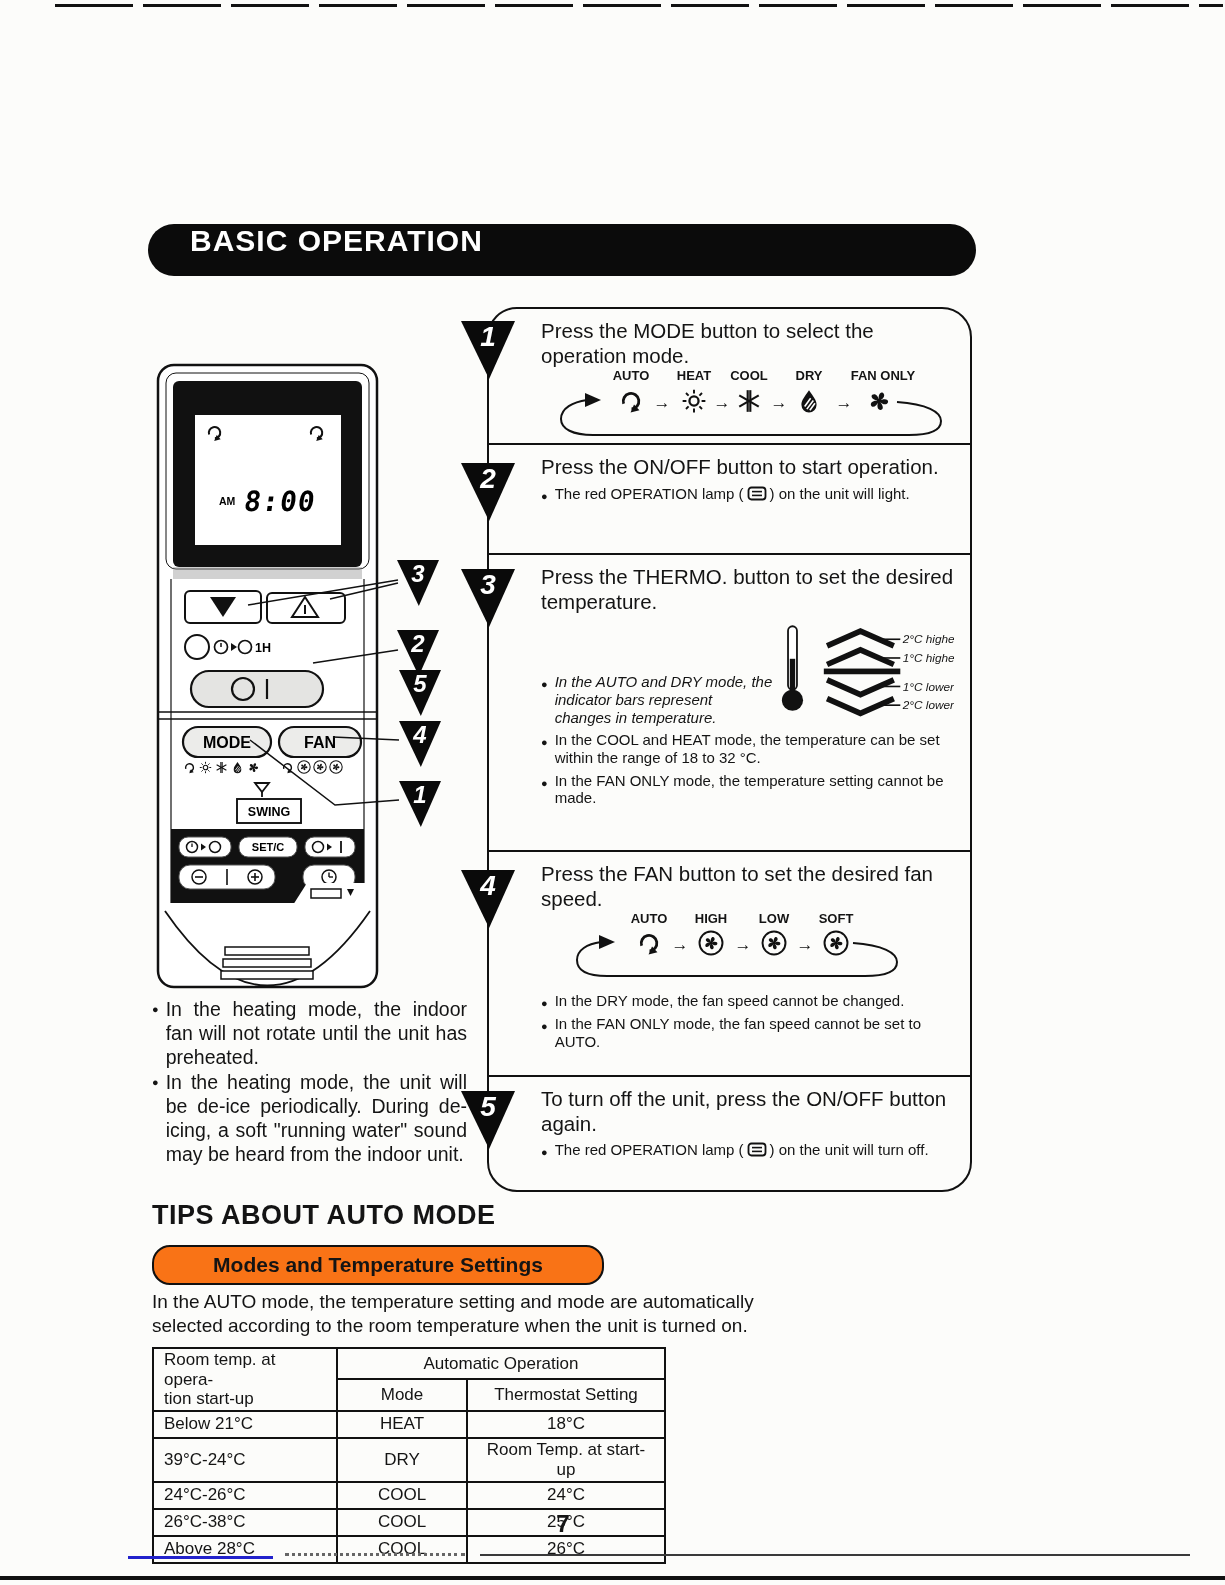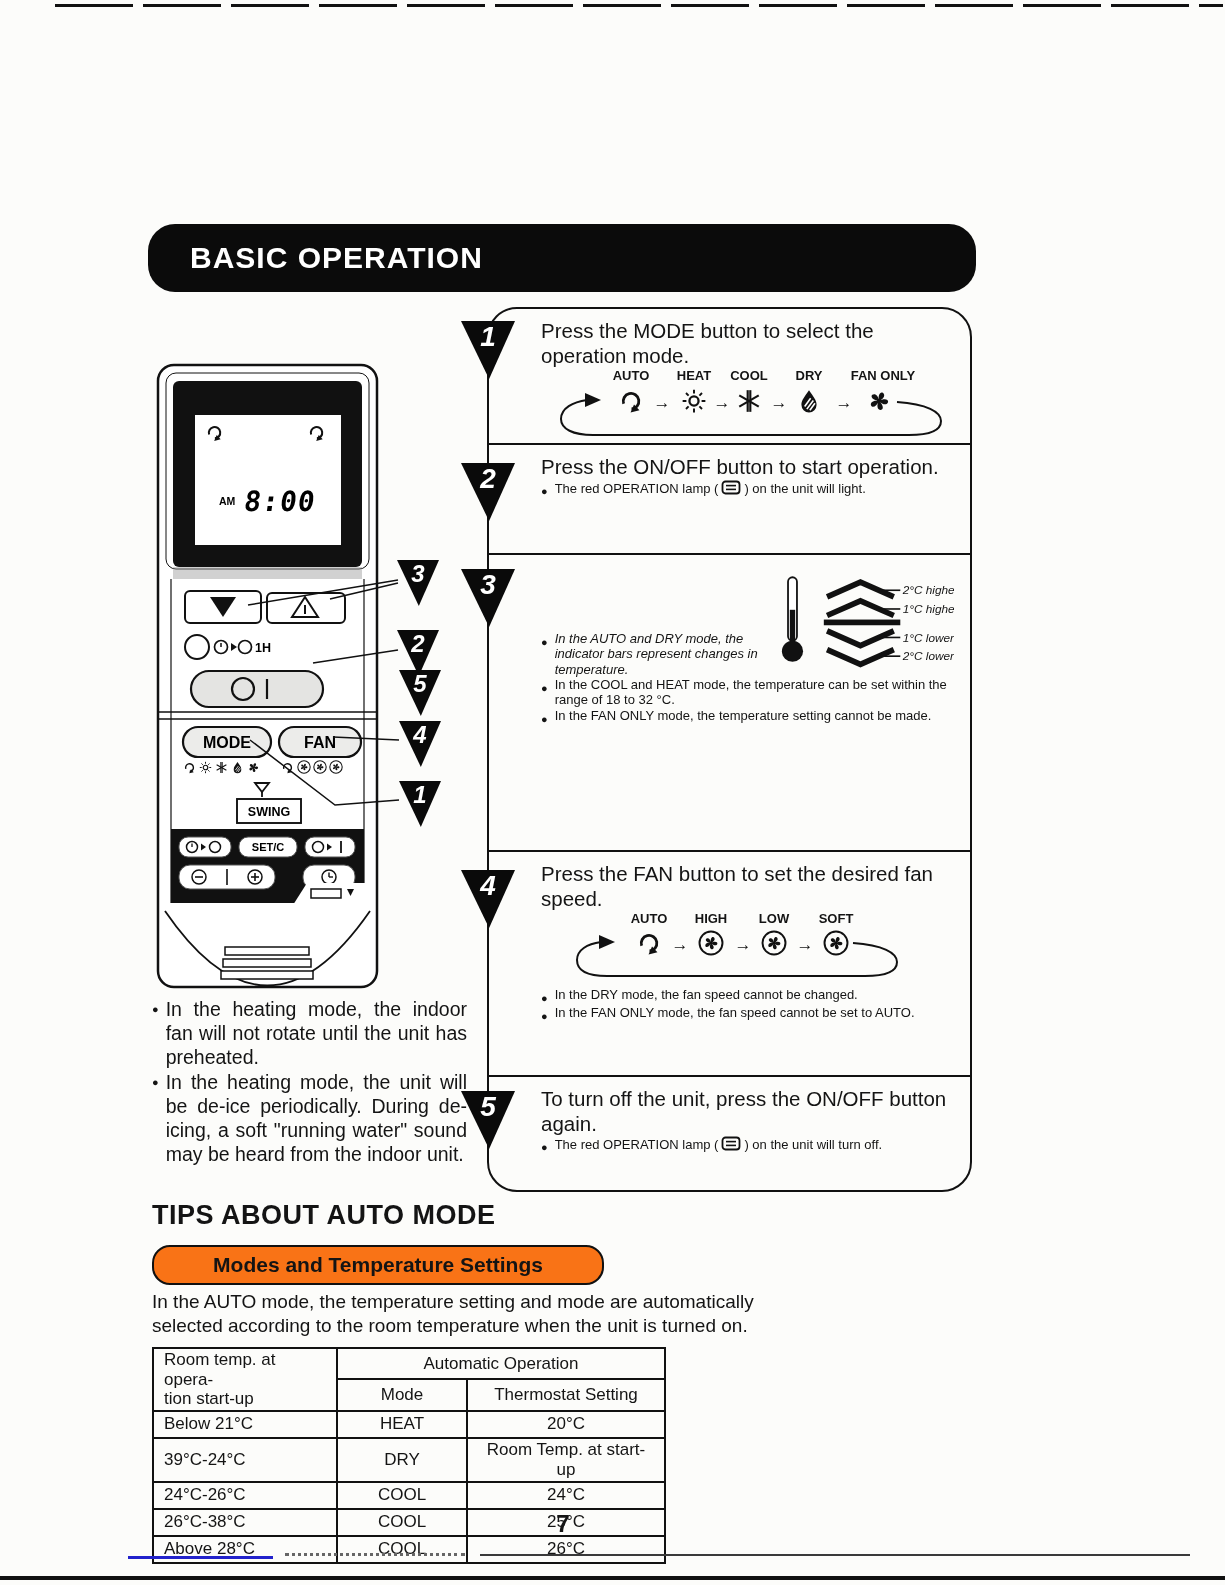--- a/index.html
+++ b/index.html
@@ -7,38 +7,38 @@
         font-family:"Liberation Sans",sans-serif;overflow:hidden;margin:0 auto;}
   .abs{position:absolute;}
   
   .topline{left:55px;top:4px;width:1168px;height:3px;
            background:repeating-linear-gradient(90deg,#111 0 78px,transparent 78px 88px);}
   .botline{left:0;top:1576px;width:1225px;height:4px;background:#111;}
   .grayline{left:480px;top:1554px;width:710px;height:2px;background:#3a3a3a;}
   .dotline{left:285px;top:1553px;width:180px;border-top:3px dotted #666;height:0;}
   .blueline{left:128px;top:1556px;width:145px;height:3px;background:#2222cc;}
   
-  .hbar{left:148px;top:224px;width:828px;height:68px;background:#0b0b0b;border-radius:27px;
-        display:flex;align-items:center;}
+  .hbar{left:148px;top:224px;width:828px;height:52px;background:#0b0b0b;border-radius:27px;
+        display:flex;}
   .hbar span{color:#fff;font-weight:bold;font-size:30px;letter-spacing:1px;margin-left:42px;}
   
   .badge{position:absolute;width:42px;height:46px;background:#0a0a0a;
          clip-path:polygon(0 0,100% 0,52% 100%);color:#fff;text-align:center;
          font-weight:bold;font-style:italic;z-index:5;}
   .badge span{display:block;margin-top:1px;font-size:24px;line-height:1.1;}
   .badge.big{width:54px;height:58px;}
   .badge.big span{font-size:28px;}
   
   .stepsbox{left:487px;top:307px;width:485px;height:885px;border:2.5px solid #111;
             border-radius:30px;box-sizing:border-box;background:#fcfcfa;}
   .step{position:relative;box-sizing:border-box;padding:10px 16px 0 52px;}
   .step+.step{border-top:2px solid #111;}
   .s1{height:134px;}.s2{height:110px;}.s3{height:297px;}.s4{height:225px;}.s5{height:114px;}
   .stext{font-size:20.5px;line-height:1.2;max-width:425px;}
-  .bullet{display:flex;font-size:13px;line-height:1.18;max-width:430px;}
+  .bullet{display:flex;font-size:15px;line-height:1.18;margin-top:5px;max-width:430px;}
   .bullet::before{content:"●";font-size:11px;margin:5px 7px 0 0;}
   .row3{display:flex;align-items:flex-end;margin-top:2px;font-style:italic;}
   .row3 .bullet{max-width:232px;}
   .cycle text,.thermo text{fill:#141414;}
   .clab{font-size:13px;font-weight:bold;text-anchor:middle;}
   .carr{font-size:17px;text-anchor:middle;}
   .tlab{font-size:14.5px;}
   
   .notes{left:152px;top:998px;width:315px;}
   .note{display:flex;font-size:19.5px;line-height:1.22;text-align:justify;margin-bottom:2px;}
@@ -301,20 +301,21 @@
               <line x1="5" y1="5.6" x2="15" y2="5.6" stroke="#111" stroke-width="1.6"></line>
               <line x1="5" y1="9.4" x2="15" y2="9.4" stroke="#111" stroke-width="1.6"></line>
             </svg><span>) on the unit will light.</span></span>
       </div>
     </div>
 
     <div class="step s3">
       <div class="badge big" style="left:-28px;top:14px">
           <span>3</span>
         </div>
+      <div class="stext">Press the THERMO. button to set the desired temperature.</div>
       <div class="row3">
         <div class="bullet">In the AUTO and DRY mode, the indicator bars represent changes in temperature.</div>
         <svg class="thermo" width="198" height="110" viewBox="0 0 220 122" style="margin-left:2px">
           <rect x="16" y="6" width="11" height="78" rx="5.5" fill="#fff" stroke="#111" stroke-width="2.2"></rect>
           <rect x="18.2" y="46" width="6.6" height="40" fill="#111"></rect>
           <circle cx="21.5" cy="97" r="13" fill="#111"></circle>
           <g stroke="#111" stroke-width="7" fill="none">
             <polyline points="64,30 105,12 146,30"></polyline>
             <polyline points="64,53 105,35 146,53"></polyline>
           </g>
@@ -397,21 +398,21 @@
 tion start-up</th>
         <th class="c2" colspan="2" style="text-align:center">Automatic Operation</th>
       </tr>
       <tr>
         <th class="c2" style="text-align:center">Mode</th>
         <th class="c3" style="text-align:center">Thermostat Setting</th>
       </tr>
       <tr>
         <td class="c1">Below 21°C</td>
         <td class="c2">HEAT</td>
-        <td class="c3">20°C</td>
+        <td class="c3">18°C</td>
       </tr>
       <tr>
         <td class="c1">39°C-24°C</td>
         <td class="c2">DRY</td>
         <td class="c3">Room Temp. at start-up</td>
       </tr>
       <tr>
         <td class="c1">24°C-26°C</td>
         <td class="c2">COOL</td>
         <td class="c3">24°C</td>

